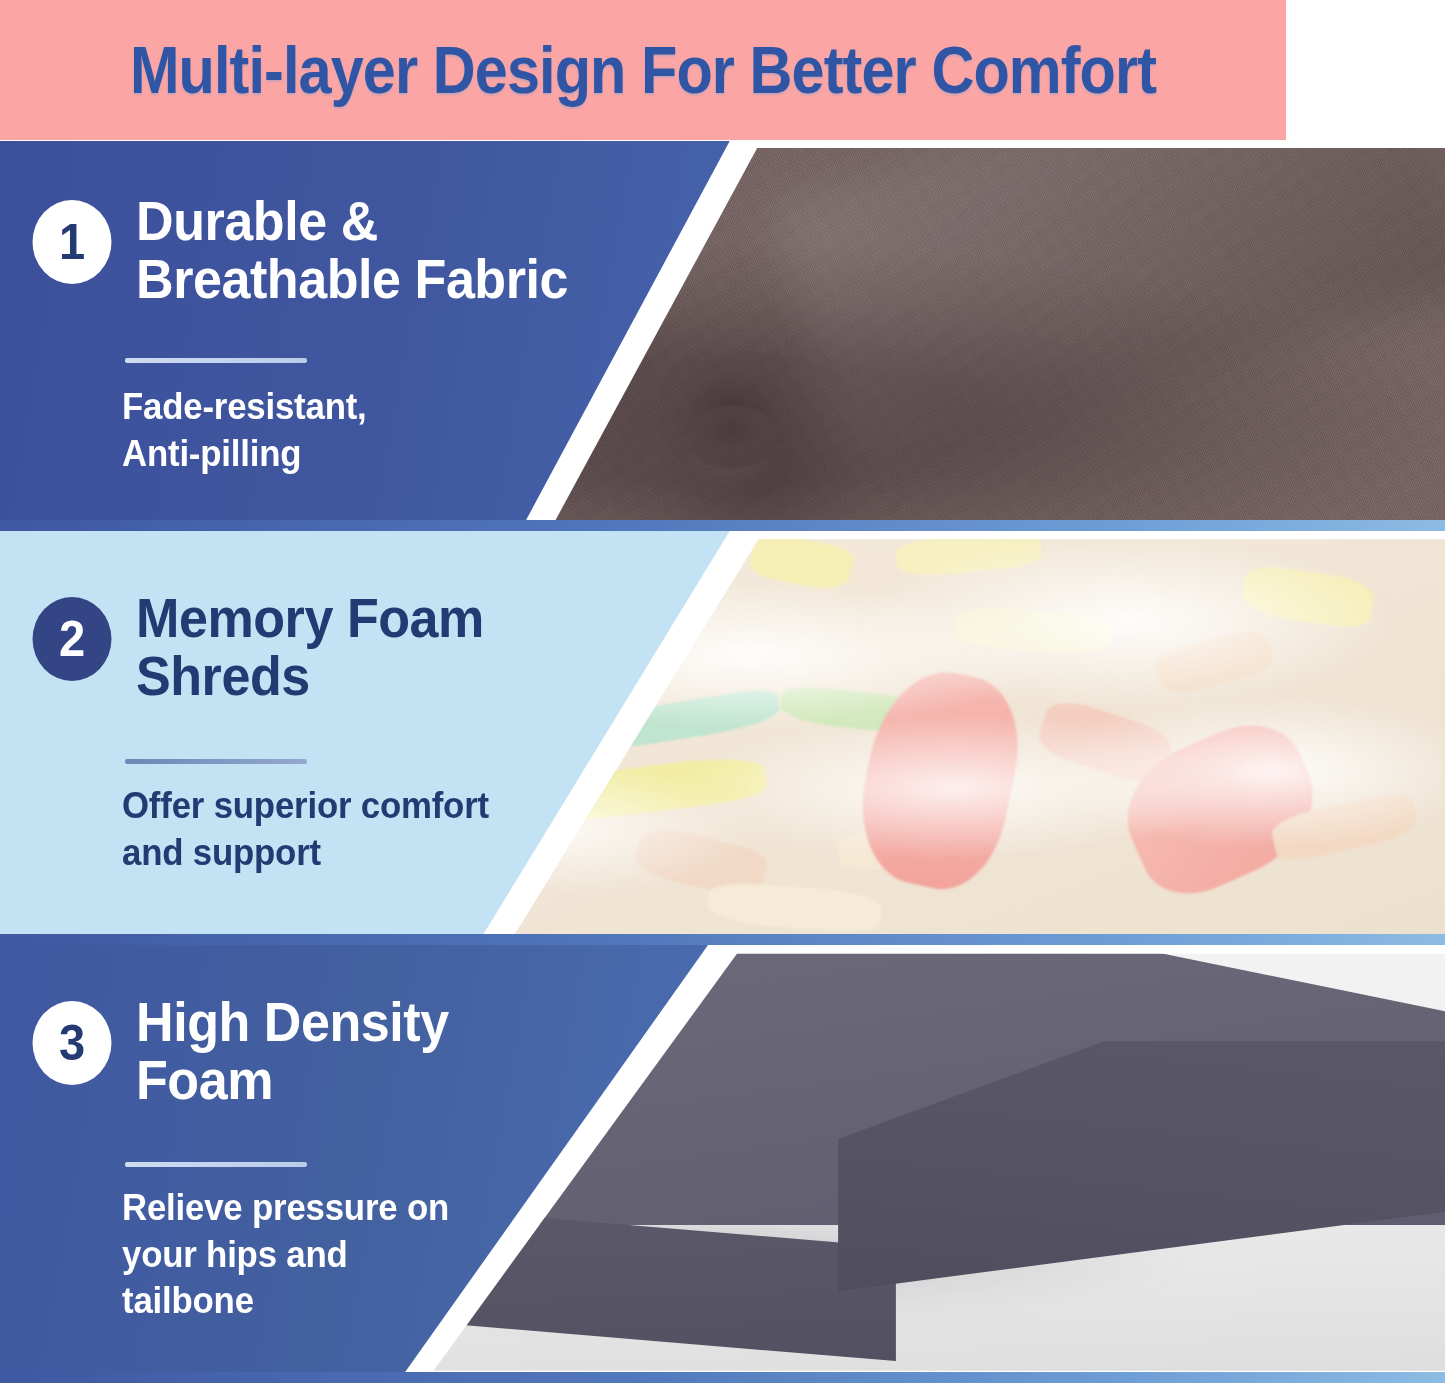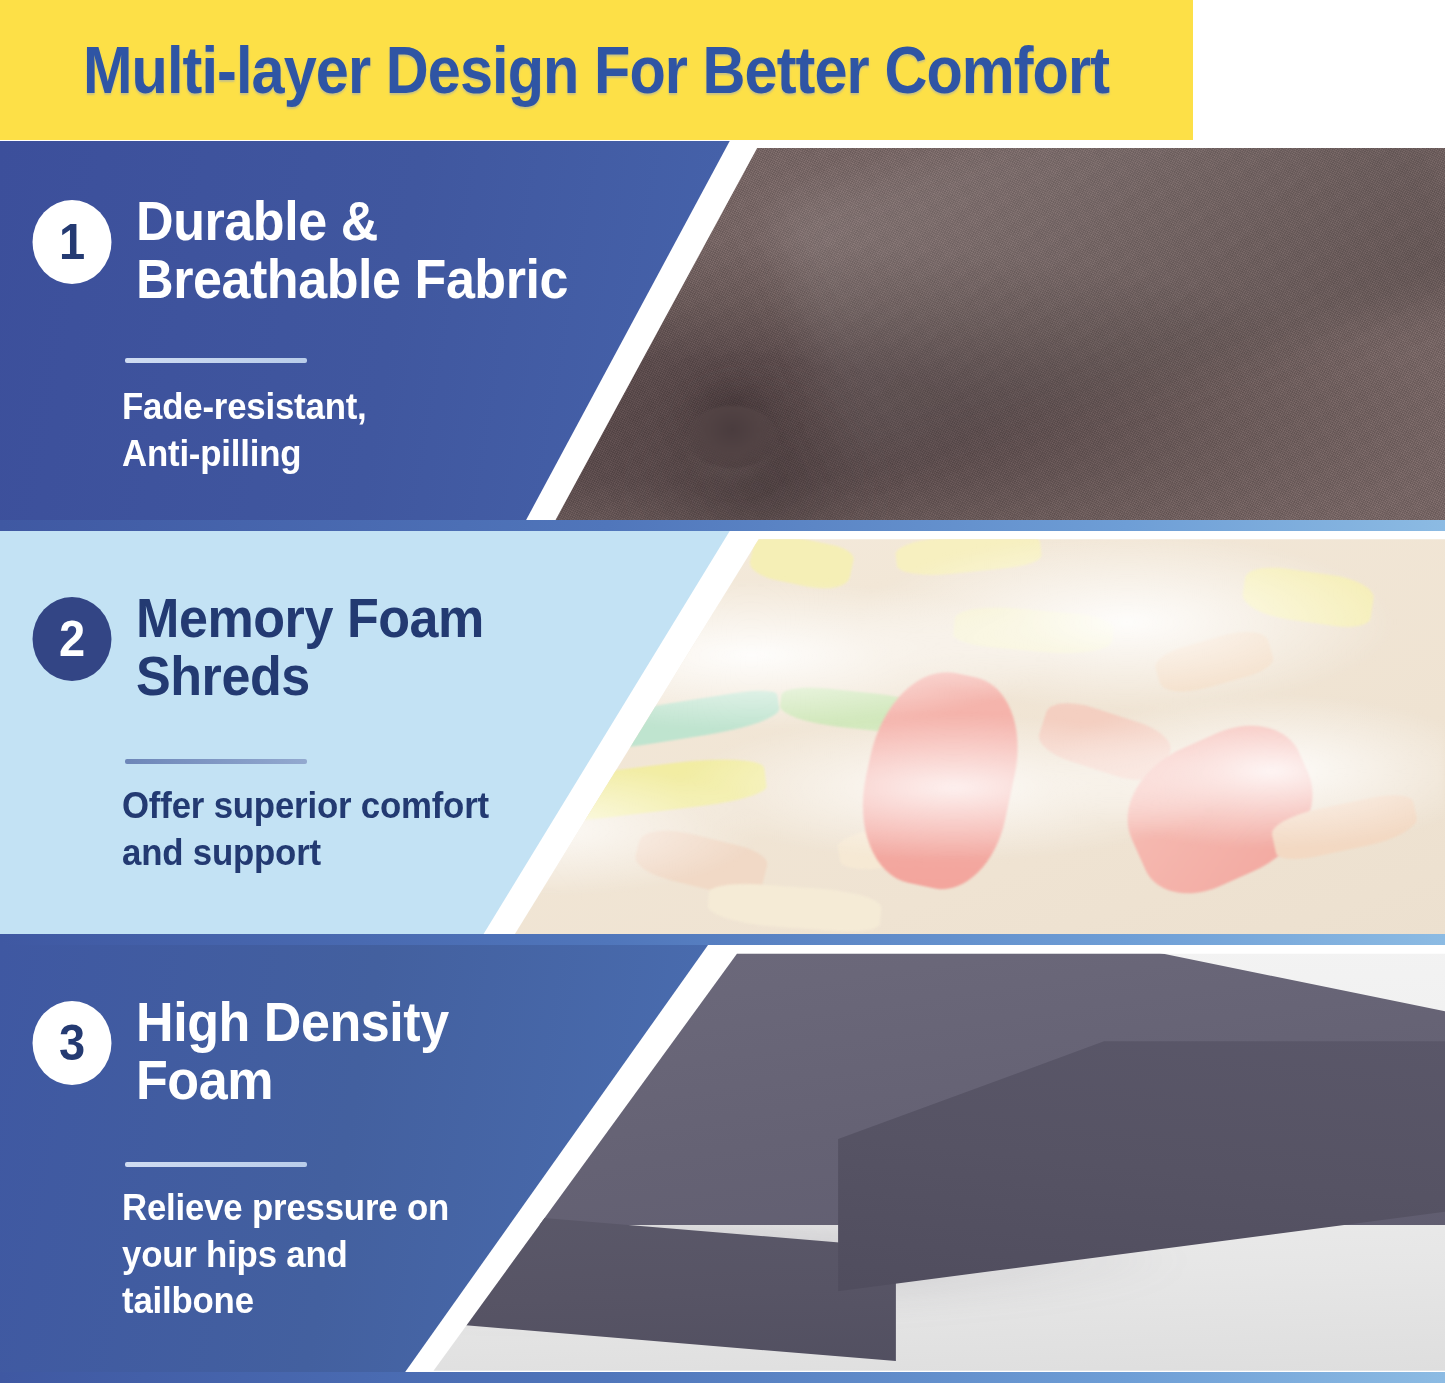--- a/index.html
+++ b/index.html
@@ -4,22 +4,22 @@
 <style>
   * { margin:0; padding:0; box-sizing:border-box; }
   html,body{ background:#ffffff; }
   body{
     width:1445px; height:1383px; position:relative; overflow:hidden;
     font-family:"Liberation Sans", sans-serif;
   }
 
   
   #title-bar{
-    position:absolute; left:0; top:0; width:1193px; height:140px;
-    display:flex; align-items:center; justify-content:center; background:#fde047;
+    position:absolute; left:0; top:0; width:1286px; height:140px;
+    display:flex; align-items:center; justify-content:center; background:#fca5a5;
   }
   #title-text{
     font-family:"Liberation Sans", sans-serif;
     font-weight:bold; font-size:66px; color:#2f55a4;
     letter-spacing:-1px; transform:scaleX(0.90); transform-origin:center;
     white-space:nowrap; text-shadow:0 2px 2px rgba(140,160,200,.45);
   }
 
   
   .panel{ position:absolute; left:0; width:1445px; overflow:hidden; }

